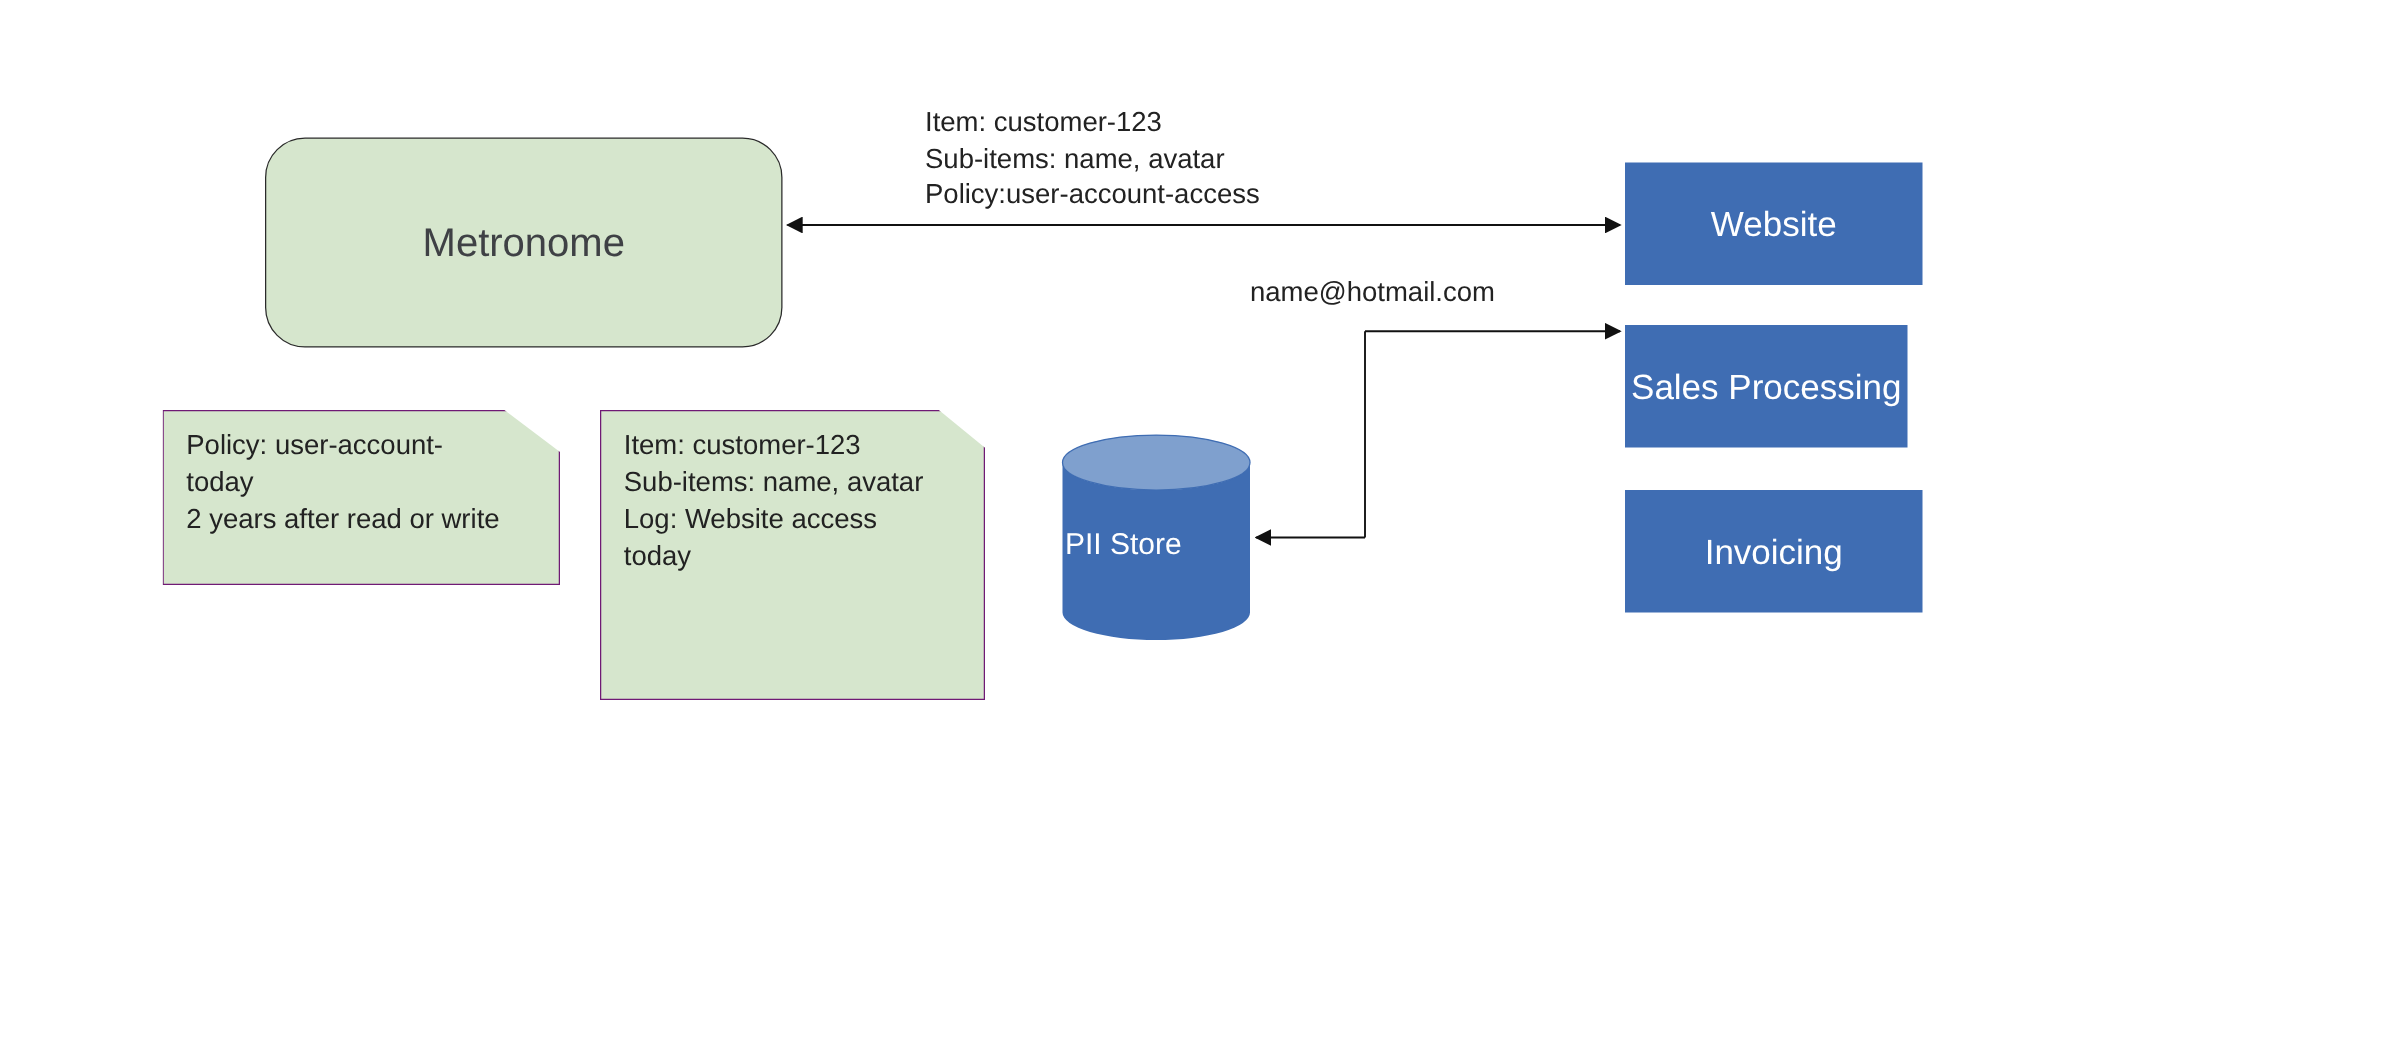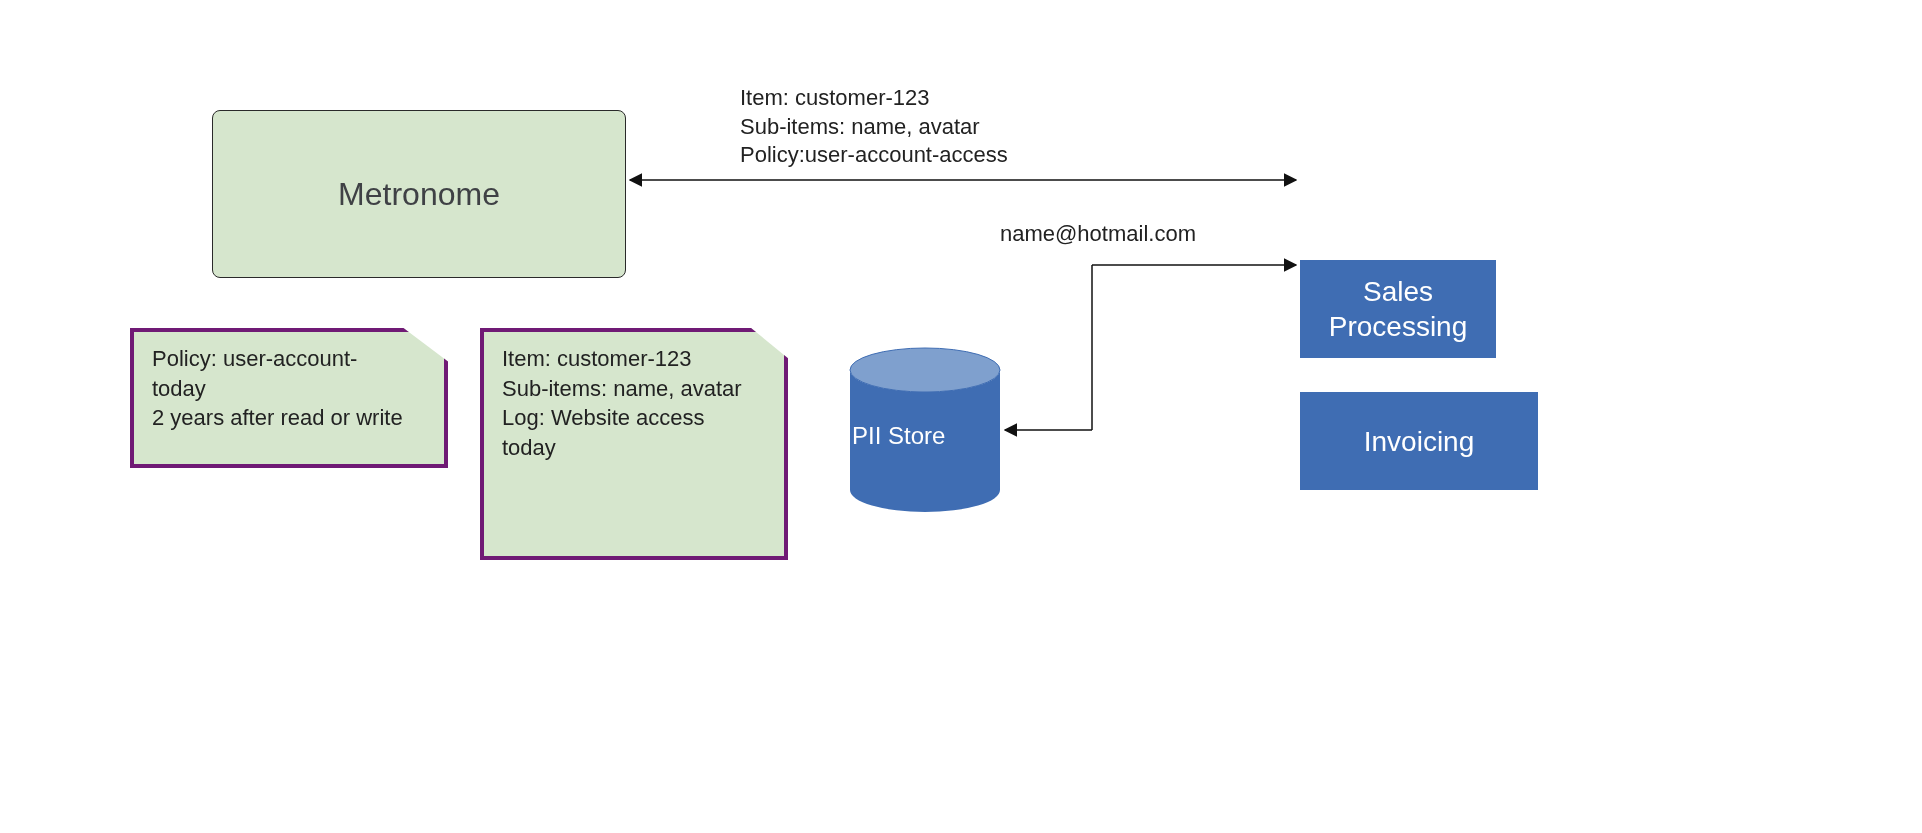--- a/index.html
+++ b/index.html
@@ -17,33 +17,33 @@
     width: 1922px;
     height: 833px;
   }
   .box {
     position: absolute;
     box-sizing: border-box;
   }
   .rounded-green {
     background: #d6e6cd;
     border: 1.5px solid #2a2a2a;
-    border-radius: 8px;
+    border-radius: 32px;
     display: flex;
     align-items: center;
     justify-content: center;
   }
   .title-text {
     font-size: 32px;
     color: #3f4145;
     font-weight: 400;
   }
   .note {
     background: #d6e6cd;
-    border: 4px solid #701a75;
+    border: 1px solid #701a75;
     font-size: 22px;
     line-height: 1.35;
     color: #222;
     padding: 12px 18px 18px 18px;
   }
   .note-clip1 {
     clip-path: polygon(0 0, 86% 0, 100% 24%, 100% 100%, 0 100%);
   }
   .note-clip2 {
     clip-path: polygon(0 0, 88% 0, 100% 13%, 100% 100%, 0 100%);
@@ -124,22 +124,25 @@
 
   <div class="box note note-clip2" style="left:480px; top:328px; width:308px; height:232px;">
     <div>Item: customer-123</div>
     <div>Sub-items: name, avatar</div>
     <div>Log: Website access</div>
     <div>today</div>
   </div>
 
   <div class="label" style="left:852px; top:420px; color:#ffffff; font-size:24px; font-weight:400;">PII Store</div>
 
+  <div class="box blue-box" style="left:1300px; top:130px; width:238px; height:98px;">
+    <span>Website</span>
+  </div>
 
-  <div class="box blue-box" style="left:1300px; top:260px; width:196px; height:98px;">
+  <div class="box blue-box" style="left:1300px; top:260px; width:226px; height:98px;">
     <span>Sales Processing</span>
   </div>
 
   <div class="box blue-box" style="left:1300px; top:392px; width:238px; height:98px;">
     <span>Invoicing</span>
   </div>
 
   <div class="label multiline" style="left:740px; top:84px; width:420px;">
     <div>Item: customer-123</div>
     <div>Sub-items: name, avatar</div>

